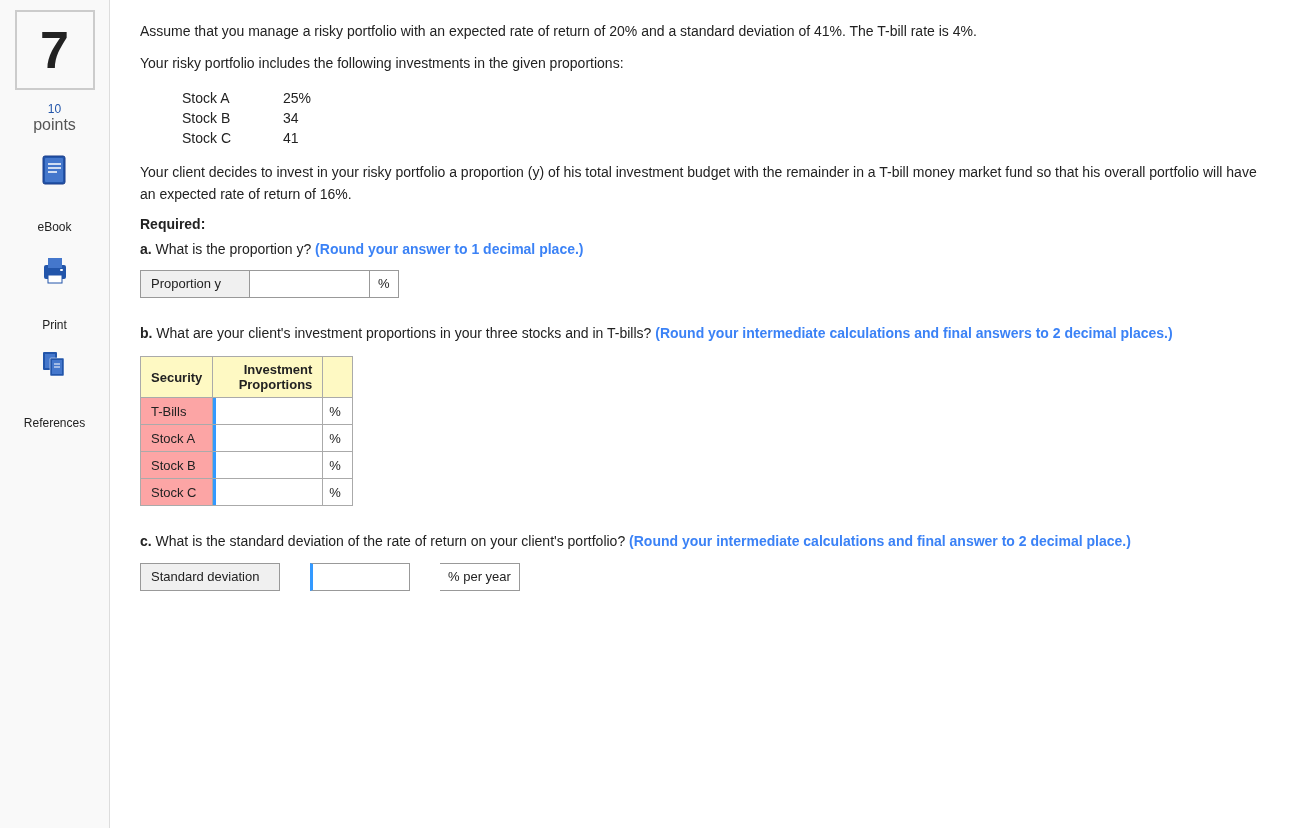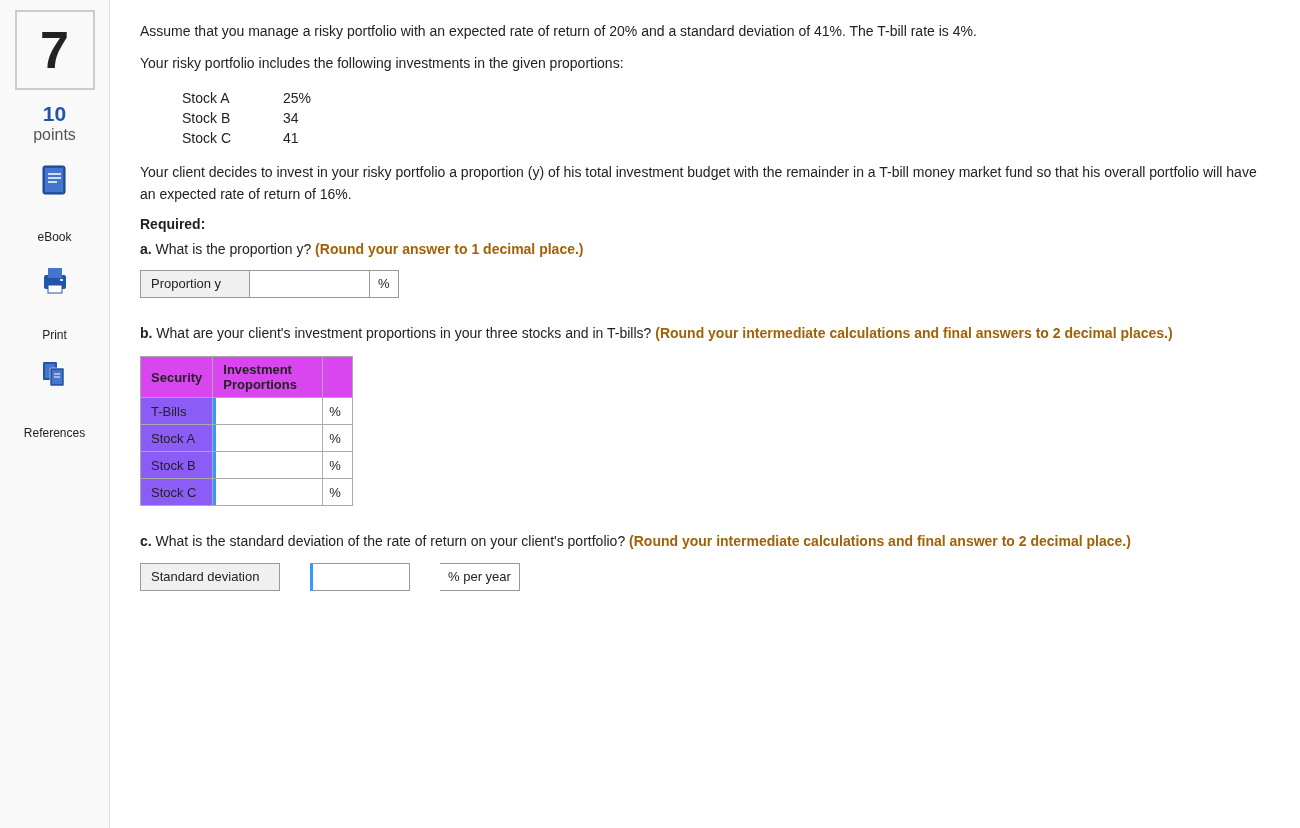--- a/index.html
+++ b/index.html
@@ -35,22 +35,22 @@
       font-size: 52px;
       font-weight: bold;
       color: #222;
       margin-bottom: 12px;
     }
     .points-box {
       text-align: center;
       margin-bottom: 20px;
     }
     .points-number {
-      font-size: 21px;
-      font-weight: bold;
+      font-size: 12px;
+      font-weight: normal;
       color: #2255aa;
     }
     .points-label {
       font-size: 16px;
       color: #555;
     }
     .sidebar-item {
       display: flex;
       flex-direction: column;
       align-items: center;
@@ -90,21 +90,21 @@
       padding: 1px 20px 1px 0;
     }
     .required-label {
       font-weight: bold;
       margin-bottom: 6px;
     }
     .part-label {
       font-weight: bold;
     }
     .instruction-red {
-      color: #a16207;
+      color: #3b82f6;
       font-weight: bold;
     }
     .input-row {
       display: flex;
       align-items: flex-end;
       margin: 10px 0 20px 0;
     }
     .input-label {
       background: #f0f0f0;
       border: 1px solid #999;
@@ -137,31 +137,31 @@
     }
     
     .investment-table {
       border-collapse: collapse;
       margin: 12px 0 20px 0;
       font-size: 13px;
     }
     .investment-table th {
       border: 1px solid #aaa;
       padding: 5px 10px;
-      background: #d946ef;
-      font-weight: bold;
-      text-align: left;
+      background: #fef9c3;
+      font-weight: bold;
+      text-align: right;
     }
     .investment-table td {
       border: 1px solid #aaa;
       padding: 0;
     }
     .investment-table td.security-cell {
       padding: 4px 10px;
-      background: #8b5cf6;
+      background: #fca5a5;
     }
     .investment-table td.input-cell {
       padding: 0;
     }
     .investment-table td.percent-cell {
       padding: 4px 6px;
       background: #fff;
       text-align: left;
       width: 30px;
     }

